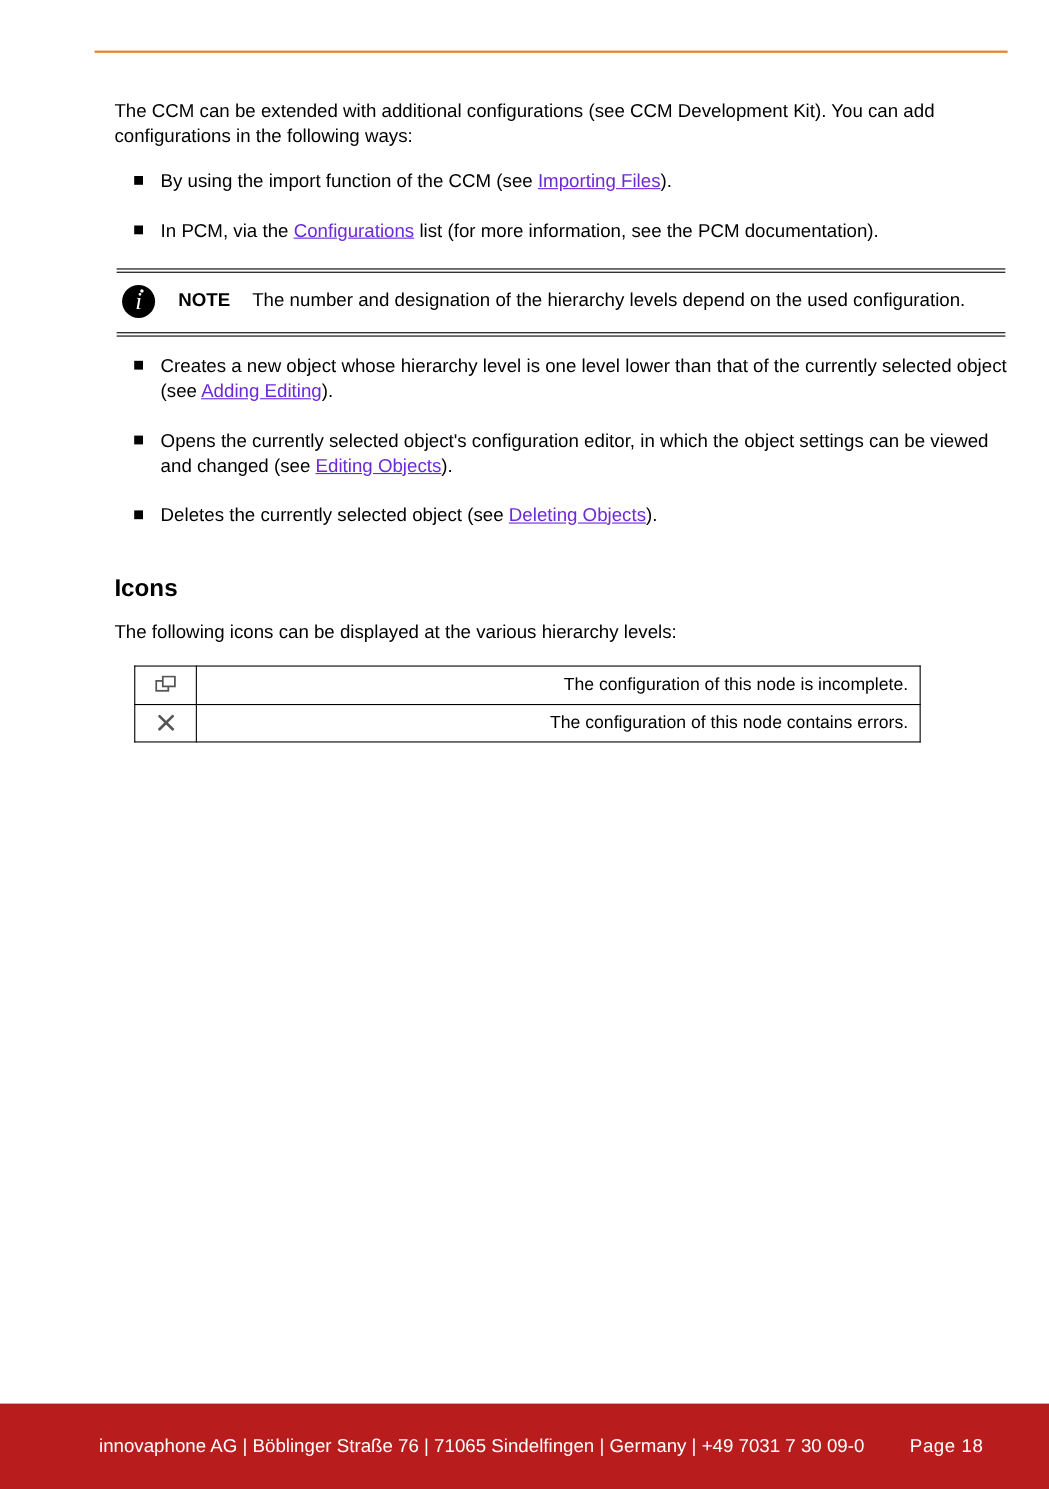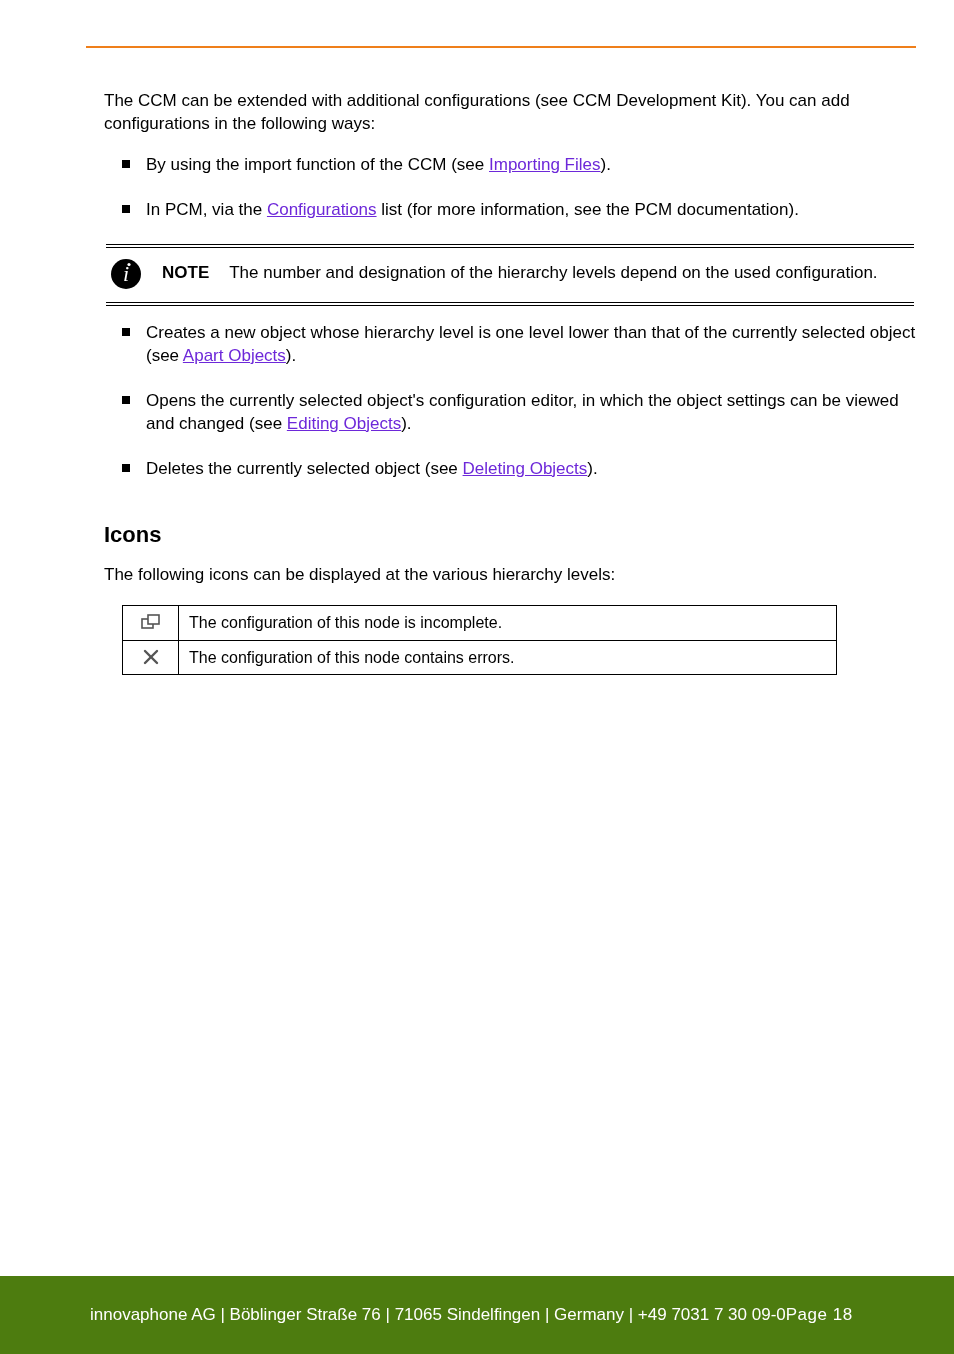--- a/index.html
+++ b/index.html
@@ -87,20 +87,21 @@
     margin-top: 40px;
     margin-bottom: 14px;
   }
   p.sec-body { margin-bottom: 4px; }
 
   
   table.icon-table {
     border-collapse: collapse;
     width: 88%;
     margin: 18px 0 0 18px;
+    text-align: right;
   }
   table.icon-table td {
     border: 1px solid #000;
     padding: 6px 10px;
     font-size: 16px;
     vertical-align: middle;
   }
   table.icon-table td.ic {
     width: 56px;
     text-align: center;
@@ -108,24 +109,25 @@
   }
   .tbl-icon svg { display:block; margin:auto; }
 
   
   .footer {
     position: absolute;
     bottom: 0;
     left: 0;
     right: 0;
     height: 78px;
-    background: #4d7c0f;
+    background: #b91c1c;
     color: #fff;
     display: flex;
     align-items: center;
+    justify-content: space-between;
     padding: 0 60px 0 90px;
     font-size: 17px;
   }
   .footer .right { letter-spacing: .5px; }
 </style>
 </head>
 <body>
 
 <div class="header-bar"></div>
 
@@ -156,21 +158,21 @@
       </span>
       <span class="lbl">NOTE</span>
       <span>The number and designation of the hierarchy levels depend on the used configuration.</span>
     </div>
     <div class="note-rule"></div>
   </div>
 
   <ul class="bullets" style="margin-top:16px;">
     <li>
       <span>Creates a new object whose hierarchy level is one level lower than that of the currently selected object (see </span>
-      <a class="link" href="#">Apart Objects</a><span>).</span>
+      <a class="link" href="#">Adding Editing</a><span>).</span>
     </li>
     <li>
       <span>Opens the currently selected object's configuration editor, in which the object settings can be viewed and changed (see </span>
       <a class="link" href="#">Editing Objects</a><span>).</span>
     </li>
     <li>
       <span>Deletes the currently selected object (see </span>
       <a class="link" href="#">Deleting Objects</a><span>).</span>
     </li>
   </ul>

